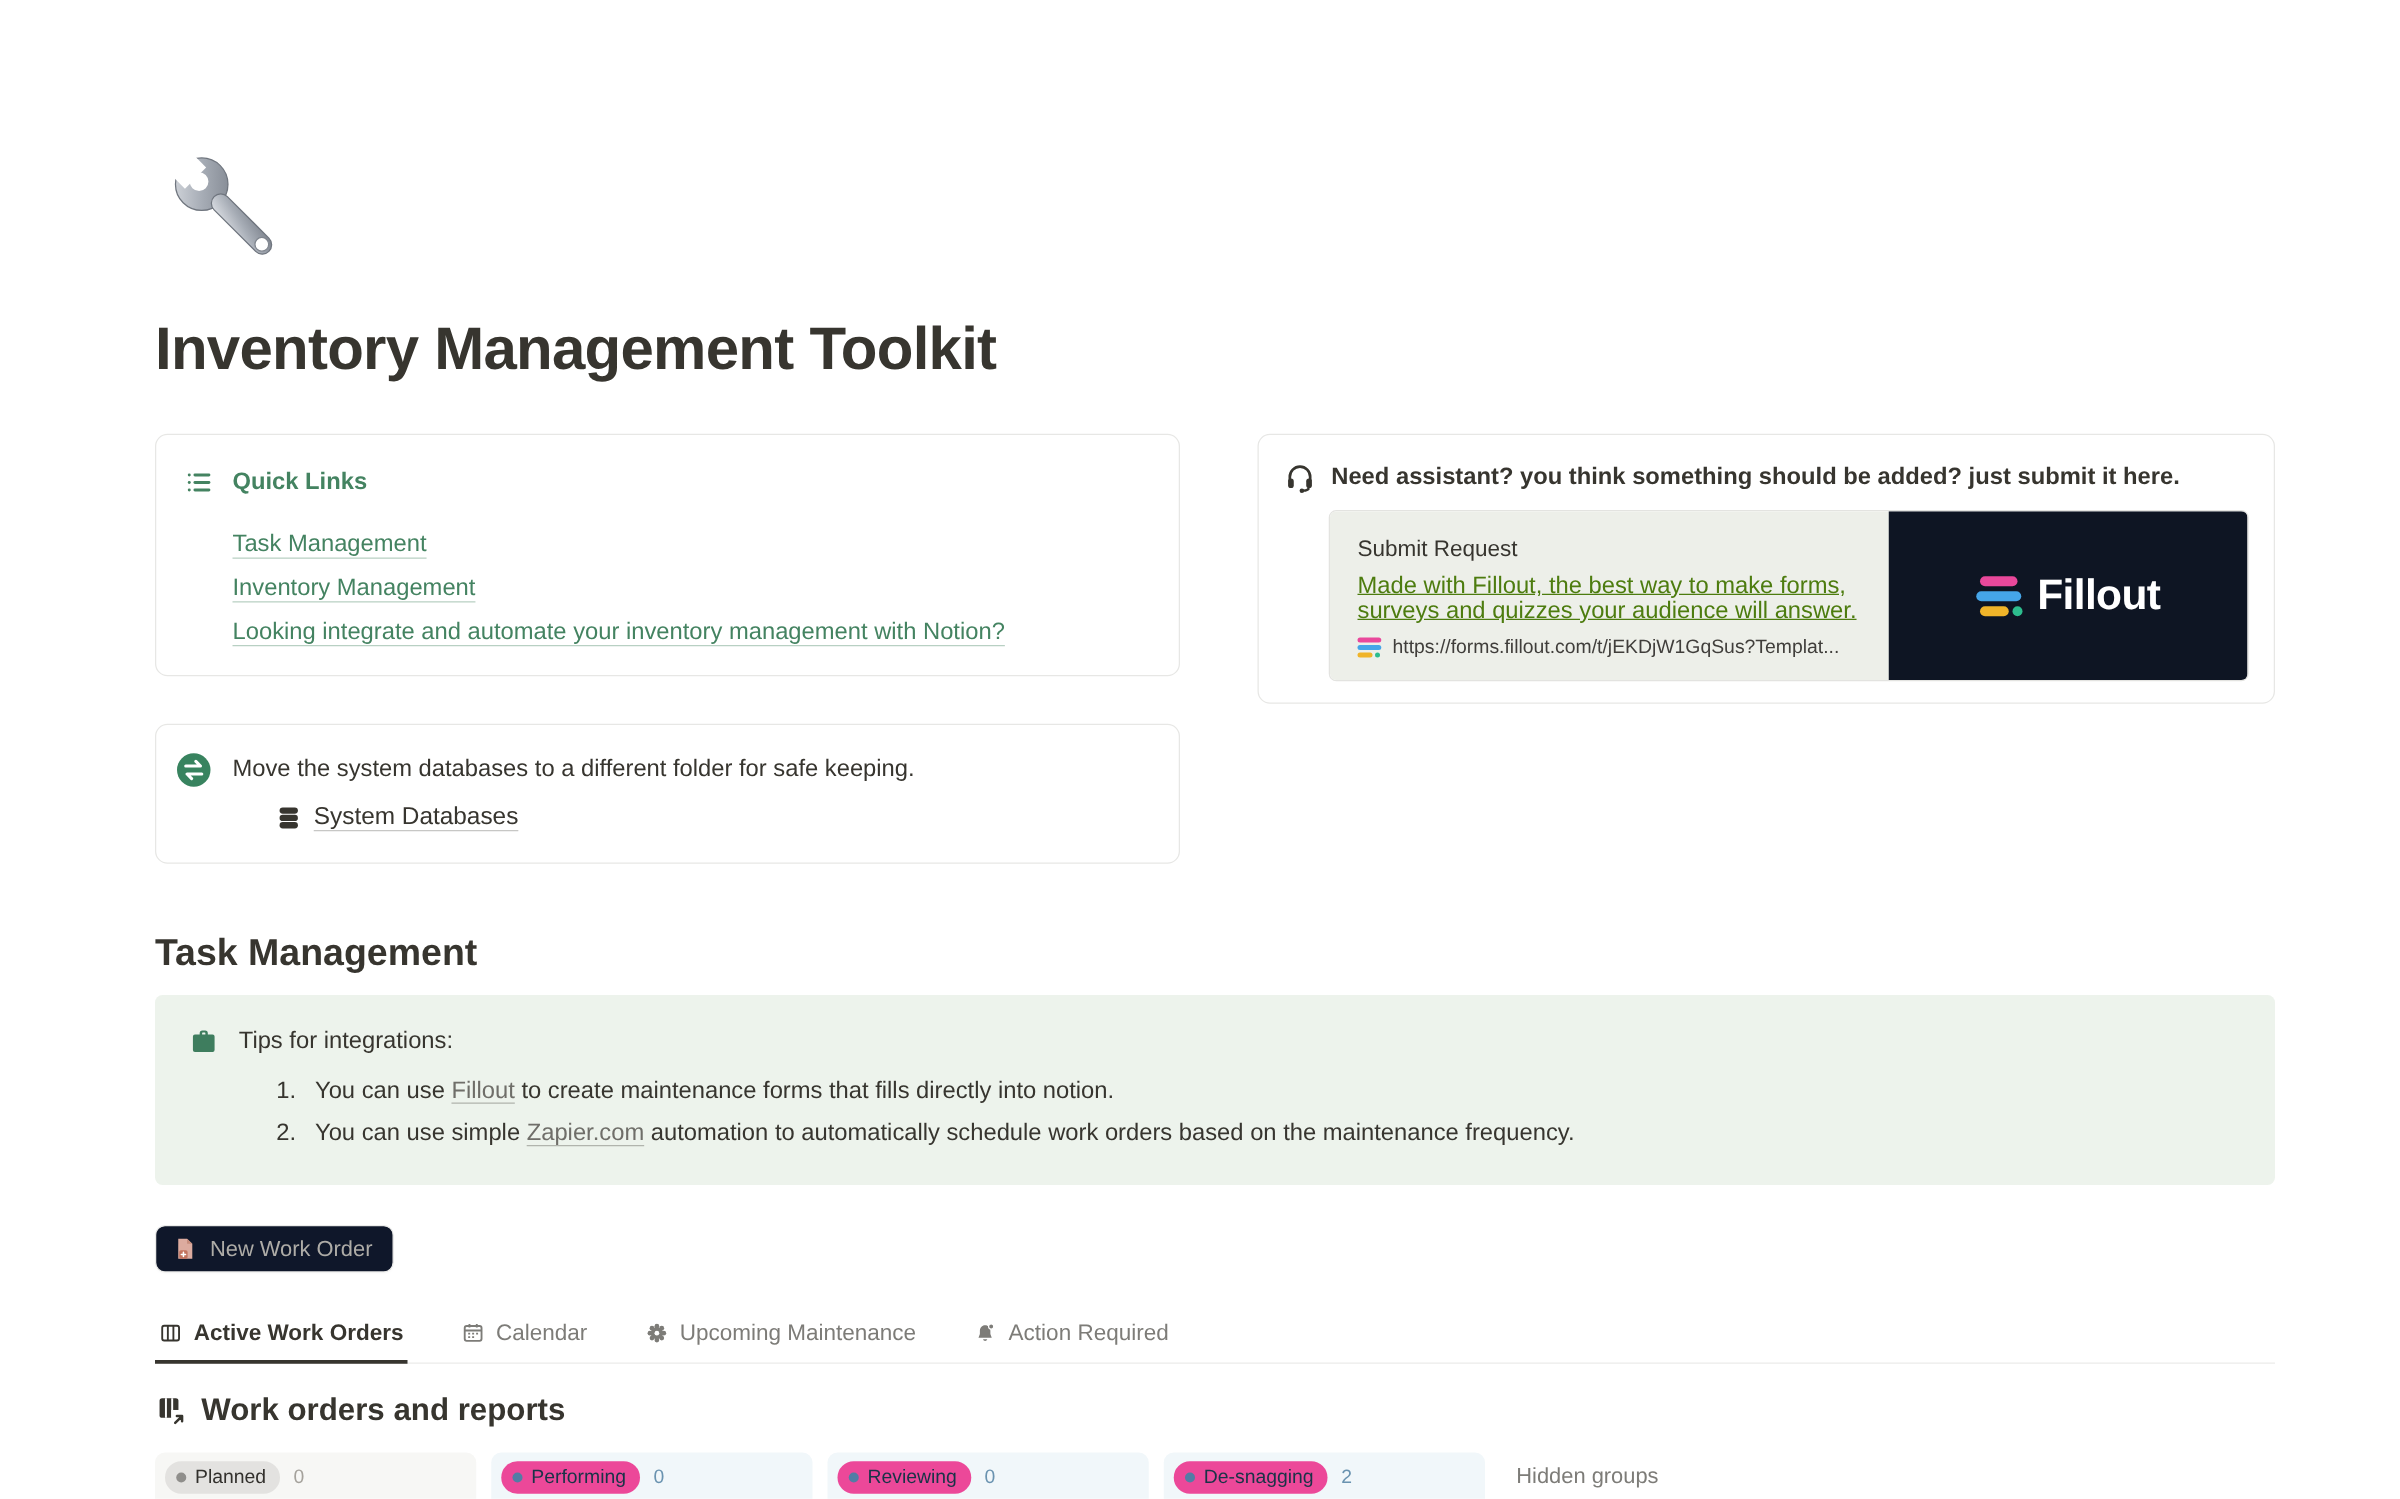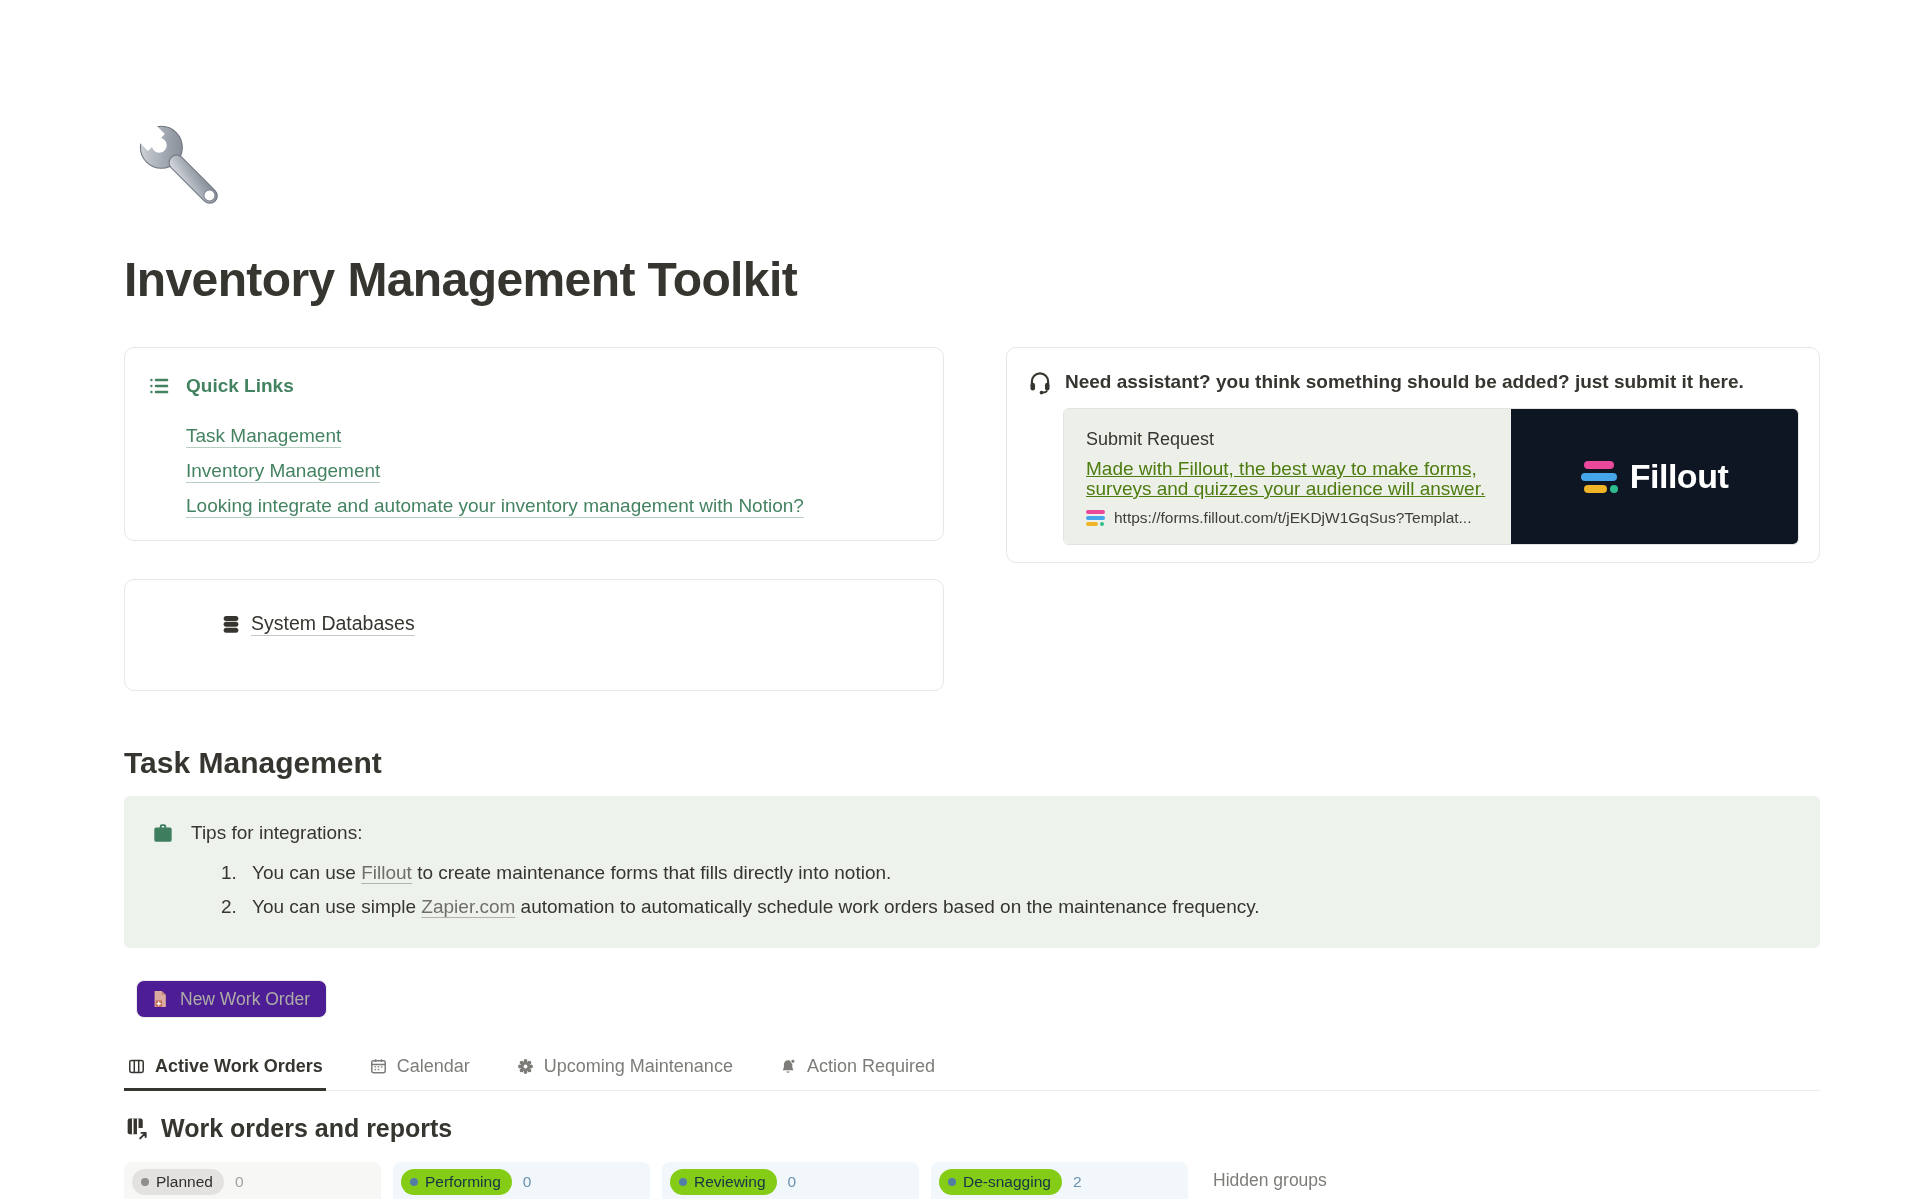--- a/index.html
+++ b/index.html
@@ -78,24 +78,23 @@
   .tips-list { margin:15px 0 0 71px; list-style:none; }
   .tips-list li { display:flex; margin-top:10px; font-size:19px; line-height:24px; color:#37352f; }
   .li-num { width:31px; flex:0 0 31px; }
   .inline-link {
     color:#6f6e69; cursor:pointer;
     text-decoration:underline; text-decoration-color:rgba(55,53,47,.33); text-underline-offset:4px; text-decoration-thickness:1px;
   }
 
   .new-wo-btn {
     margin-top:32px; height:38px; padding:0 16px 0 13px; display:inline-flex; align-items:center; gap:10px;
-    background:#4c1d95; border:1px solid #ececea; border-radius:8px; cursor:pointer;
+    background:#0f172a; border:1px solid #ececea; border-radius:8px; cursor:pointer;
     font-family:"Liberation Sans",sans-serif; font-size:17.5px; color:#aeaca7;
     box-shadow:0 1px 2px rgba(0,0,0,.02);
-    margin-left:12px;
   }
   .icon20 { width:20px; height:20px; display:inline-flex; }
   .icon20 svg { width:20px; height:20px; }
 
   
   .tabs { margin-top:34px; width:1696px; display:flex; gap:40px; border-bottom:1px solid #ececea; }
   .tab { display:flex; align-items:center; gap:9px; padding:4px 3px 11px 3px; font-size:18px; color:#7d7c78; cursor:pointer; border-bottom:3px solid transparent; margin-bottom:-1px; }
   .tab .tab-icon { width:19px; height:19px; display:inline-flex; }
   .tab .tab-icon svg { width:19px; height:19px; }
   .tab.active { color:#37352f; font-weight:700; border-bottom-color:#37352f; }
@@ -109,21 +108,21 @@
   .board { margin-top:19px; display:flex; gap:12px; align-items:flex-start; }
   .col { width:257px; border-radius:8px; padding:7px 8px; }
   .col.gray { background:#f7f7f5; height:57px; }
   .col.blue { background:#f1f7fa; height:57px; }
   .col.blue.tall { height:140px; }
   .col-header { display:flex; align-items:center; gap:11px; }
   .pill { display:inline-flex; align-items:center; gap:7px; height:26px; padding:0 11px 0 9px; border-radius:13px; font-size:15.5px; font-weight:500; cursor:pointer; }
   .pill .dot { width:8px; height:8px; border-radius:50%; display:inline-block; }
   .pill.gray { background:#e3e2e0; color:#32302c; }
   .pill.gray .dot { background:#8f8e8b; }
-  .pill.blue { background:#84cc16; color:#183347; }
+  .pill.blue { background:#ec4899; color:#183347; }
   .pill.blue .dot { background:#527da5; }
   .count { font-size:15.5px; }
   .count.gray { color:#a5a29c; }
   .count.blue { color:#6a93b0; }
   .hidden-groups { margin-left:13px; padding-top:8px; }
   .hg-label { font-size:17.5px; color:#7d7c78; }
 </style>
 </head>
 <body>
 
@@ -215,20 +214,29 @@
               </span>
           </span>
           <span class="logo-text">Fillout</span>
         </div>
       </div>
     </div>
   </div>
 
   
   <div class="card db-callout">
+    <div class="dbc-row">
+      <span class="icon28">
+        <svg viewBox="0 0 28 28" fill="none">
+          <circle cx="14" cy="14" r="12.5" fill="#38835f"></circle>
+          <path d="M8 11h11M19 11l-3.4-3.4M20 17H9M9 17l3.4 3.4" stroke="#ffffff" stroke-width="2.3" stroke-linecap="round" stroke-linejoin="round"></path>
+        </svg>
+      </span>
+      <span>Move the system databases to a different folder for safe keeping.</span>
+    </div>
     <div class="dbc-link-row">
       <span class="icon22">
         <svg viewBox="0 0 24 24" fill="#37352f">
           <rect x="4" y="3.2" width="16" height="5.5" rx="2.75"></rect>
           <rect x="4" y="9.6" width="16" height="5.5" rx="2.75"></rect>
           <rect x="4" y="16" width="16" height="5.5" rx="2.75"></rect>
         </svg>
       </span>
       <a class="page-link">System Databases</a>
     </div>

